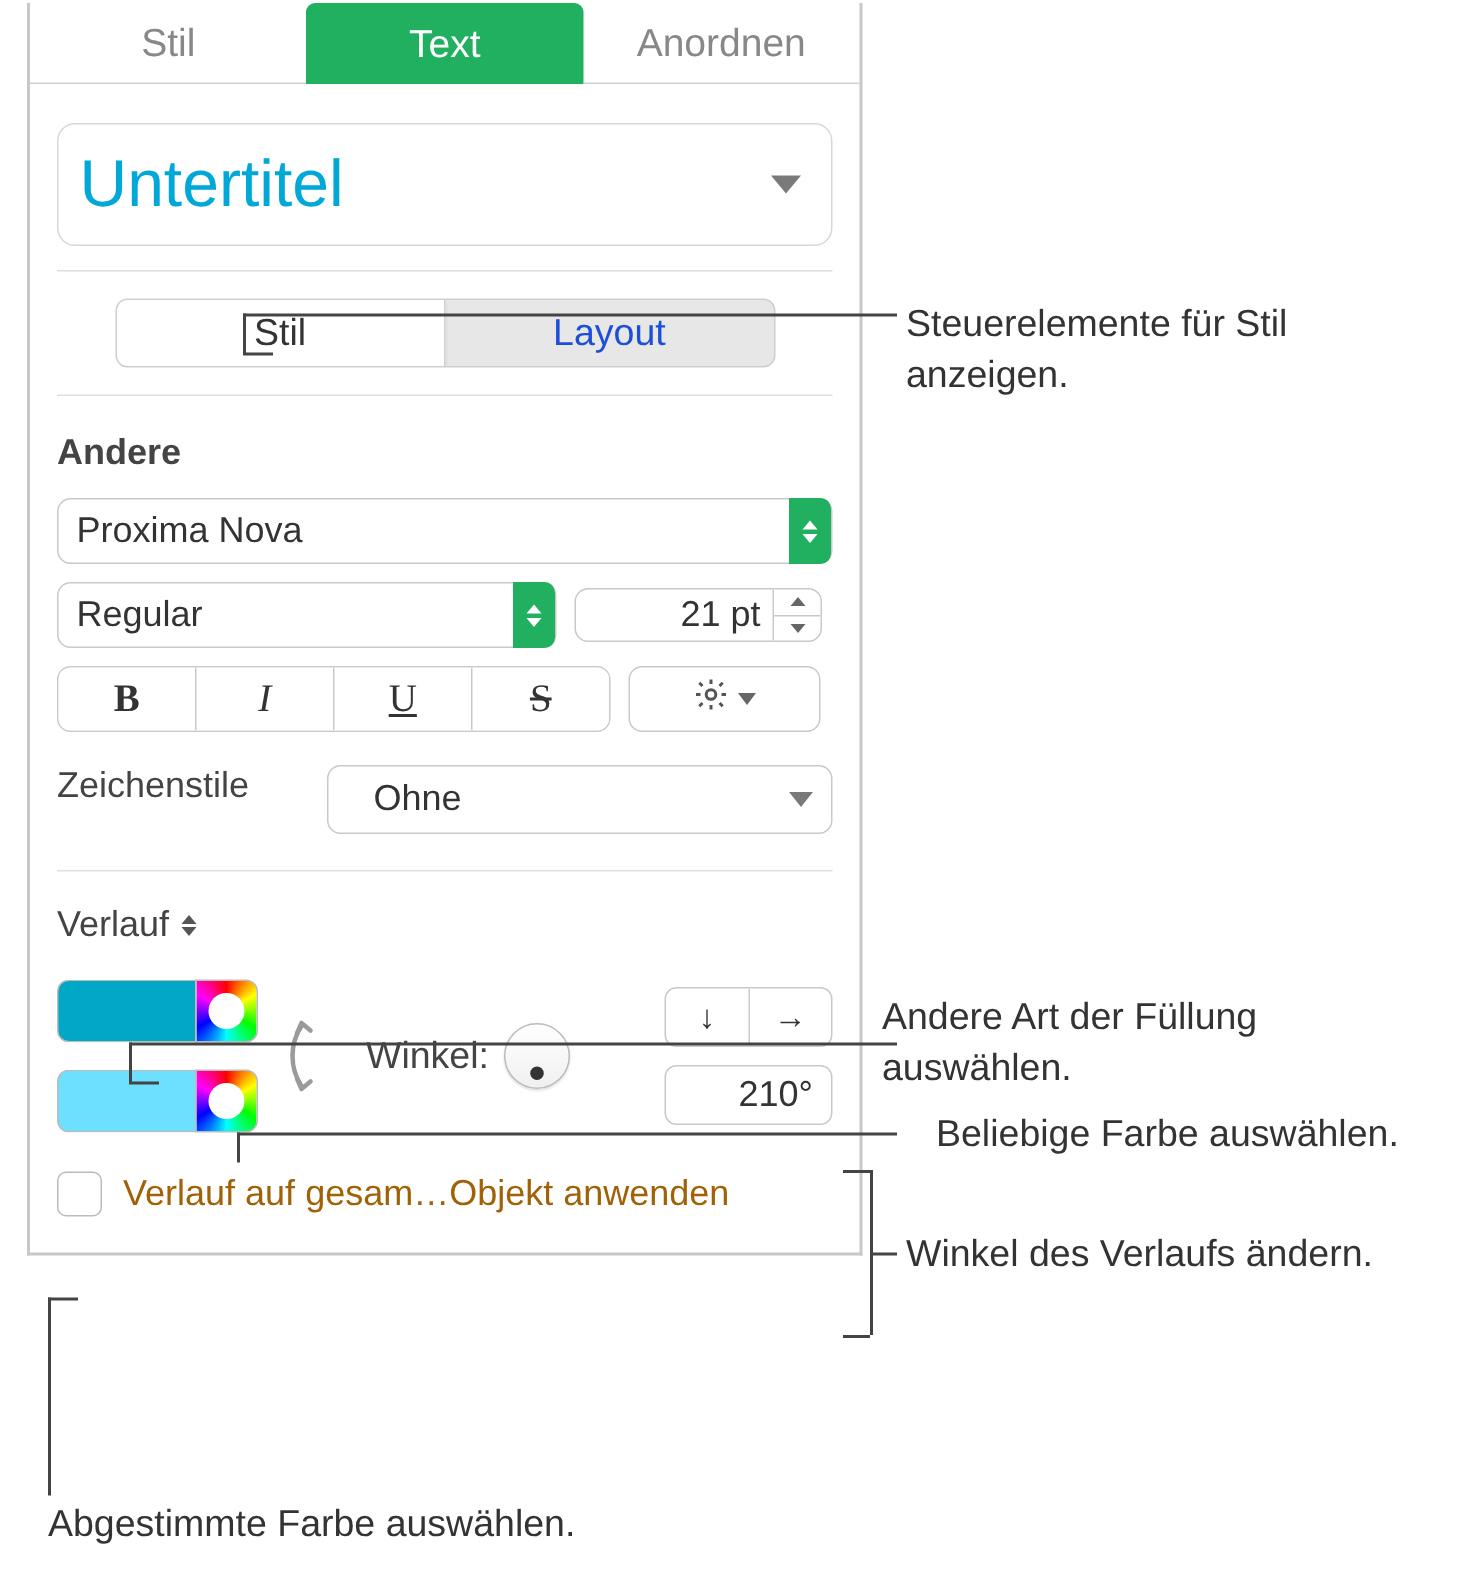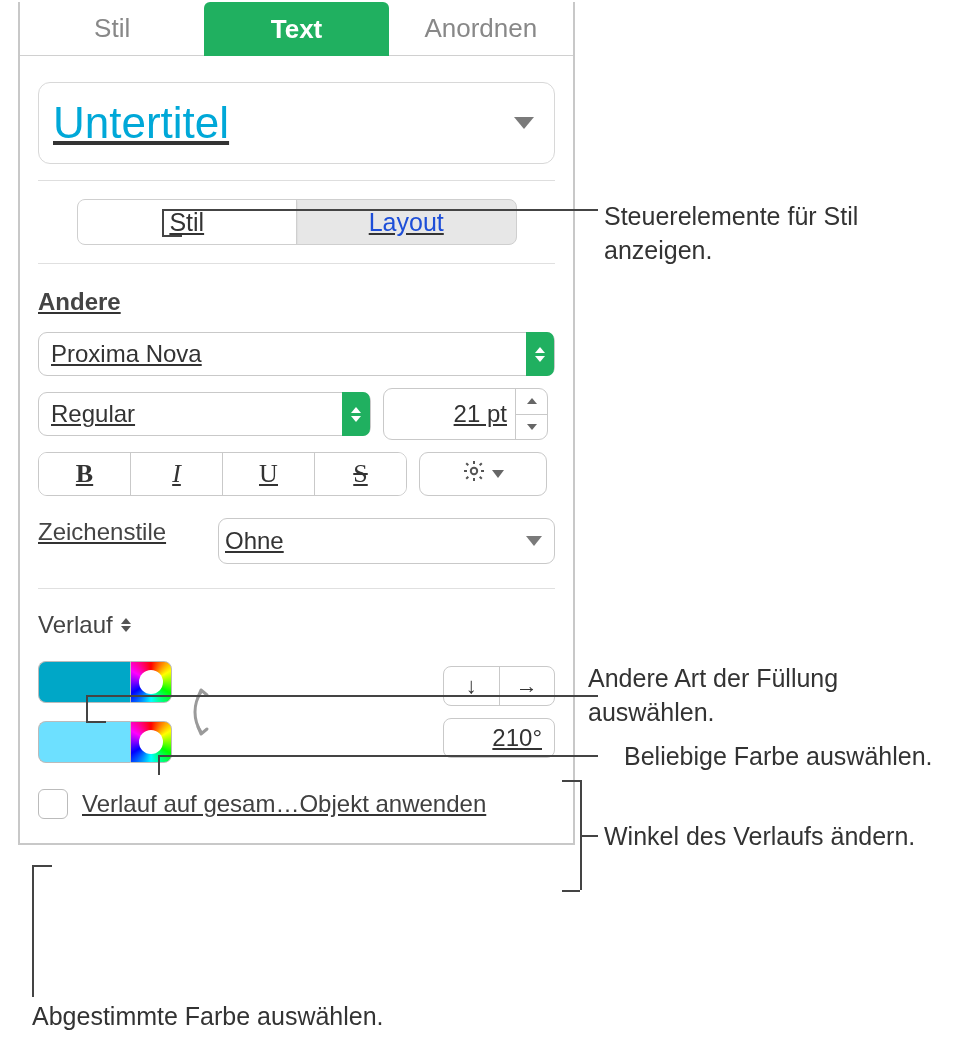--- a/index.html
+++ b/index.html
@@ -34,26 +34,26 @@
     align-items: center;
     justify-content: center;
     font-size: 26px;
     color: #888;
     cursor: pointer;
     border-bottom: 1px solid #d0d0d0;
   }
   .toptab.active {
     background: #20b060;
     color: #fff;
-    font-weight: 700;
+    font-weight: 400;
     border-radius: 6px 6px 0 0;
     border-bottom: none;
   }
 
-  .inner { padding: 18px 18px 18px 18px; text-decoration: underline; }
+  .inner { padding: 18px 18px 18px 18px; }
 
   
   .para-style {
     margin: 8px 0 16px 0;
     border: 1px solid #d8d8d8;
     border-radius: 12px;
     height: 82px;
     display: flex;
     align-items: center;
     justify-content: space-between;
@@ -147,21 +147,21 @@
   }
 
   .row { display: flex; gap: 12px; align-items: center; }
   .w-regular { flex: 0 0 333px; }
 
   .size-field {
     display: flex;
     align-items: center;
     border: 1px solid #c9c9c9;
     border-radius: 9px;
-    height: 52px;
+    height: 36px;
     overflow: hidden;
     background: #fff;
     width: 165px;
   }
   .size-field .val {
     flex: 1;
     text-align: right;
     padding-right: 8px;
     font-size: 24px;
   }
@@ -233,21 +233,21 @@
   .cs-row { display: flex; align-items: flex-start; gap: 18px; margin-top: 22px; }
   .cs-row .lbl { font-size: 24px; color: #444; width: 162px; }
   .cs-select {
     flex: 1;
     display: flex;
     align-items: center;
     justify-content: space-between;
     border: 1px solid #c9c9c9;
     border-radius: 9px;
     height: 46px;
-    padding: 0 12px 0 6px;
+    padding: 0 12px 0 30px;
     background: #fff;
     cursor: pointer;
   }
 
   .hr3 { border: none; border-top: 1px solid #e0e0e0; margin: 24px 0 22px 0; }
 
   
   .fill-type {
     display: inline-flex;
     align-items: center;
@@ -357,21 +357,21 @@
 
   .apply-row { display: flex; align-items: center; gap: 14px; margin-top: 26px; margin-bottom: 6px; }
   .checkbox {
     width: 30px; height: 30px;
     border: 1px solid #bbb;
     border-radius: 6px;
     background: #fff;
     cursor: pointer;
     flex-shrink: 0;
   }
-  .apply-row .txt { font-size: 24px; color: #404040; }
+  .apply-row .txt { font-size: 24px; color: #a16207; }
 
   
   .callout {
     position: absolute;
     font-size: 25px;
     color: #333;
     line-height: 1.35;
   }
   .lead {
     position: absolute;
@@ -487,20 +487,26 @@
       </div>
 
       <div class="swap-arrow">
         <svg viewBox="0 0 34 60" fill="none" stroke="#9a9a9a" stroke-width="3" stroke-linecap="round" stroke-linejoin="round">
           <path d="M10 10 C 2 22, 2 38, 10 50"></path>
           <path d="M10 8 l6 5 M10 8 l-3 7"></path>
           <path d="M10 52 l6 -5 M10 52 l-3 -7"></path>
         </svg>
       </div>
 
+      <div class="angle-top" style="flex-direction:column;align-items:flex-start;gap:0">
+        <div style="display:flex;align-items:center;gap:10px">
+          <span class="angle-label">Winkel:</span>
+          <div class="angle-knob"></div>
+        </div>
+      </div>
 
       <div class="angle-right">
         <div class="dir-seg">
           <div>↓</div>
           <div>→</div>
         </div>
         <div class="angle-val">
           <span>210°</span>
         </div>
       </div>

